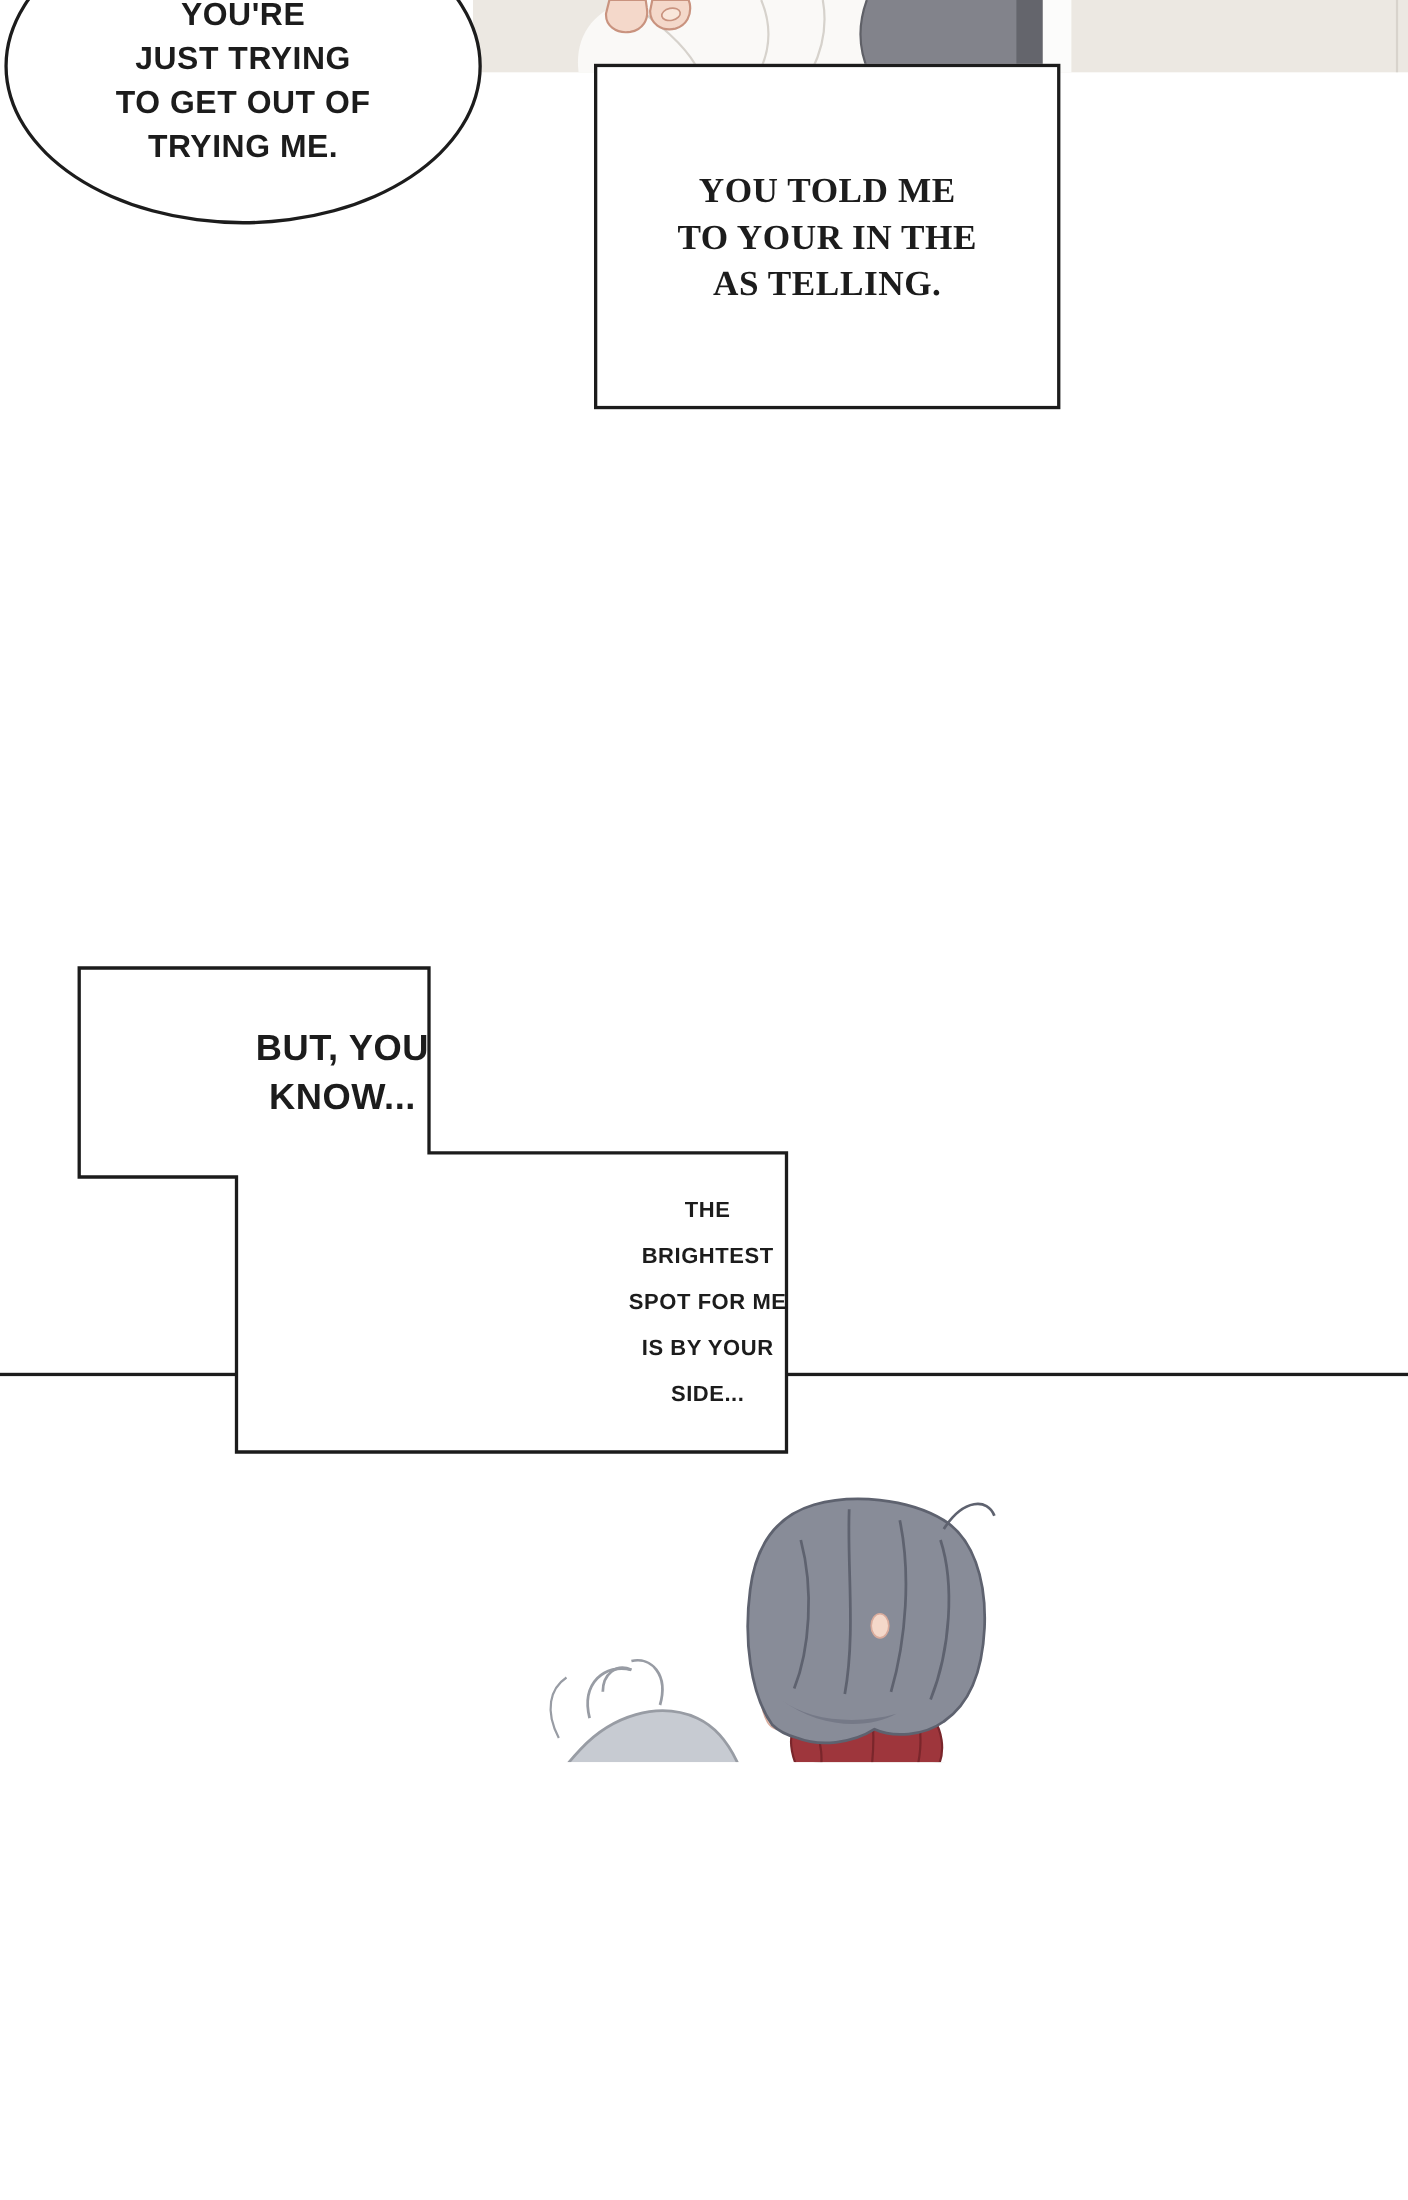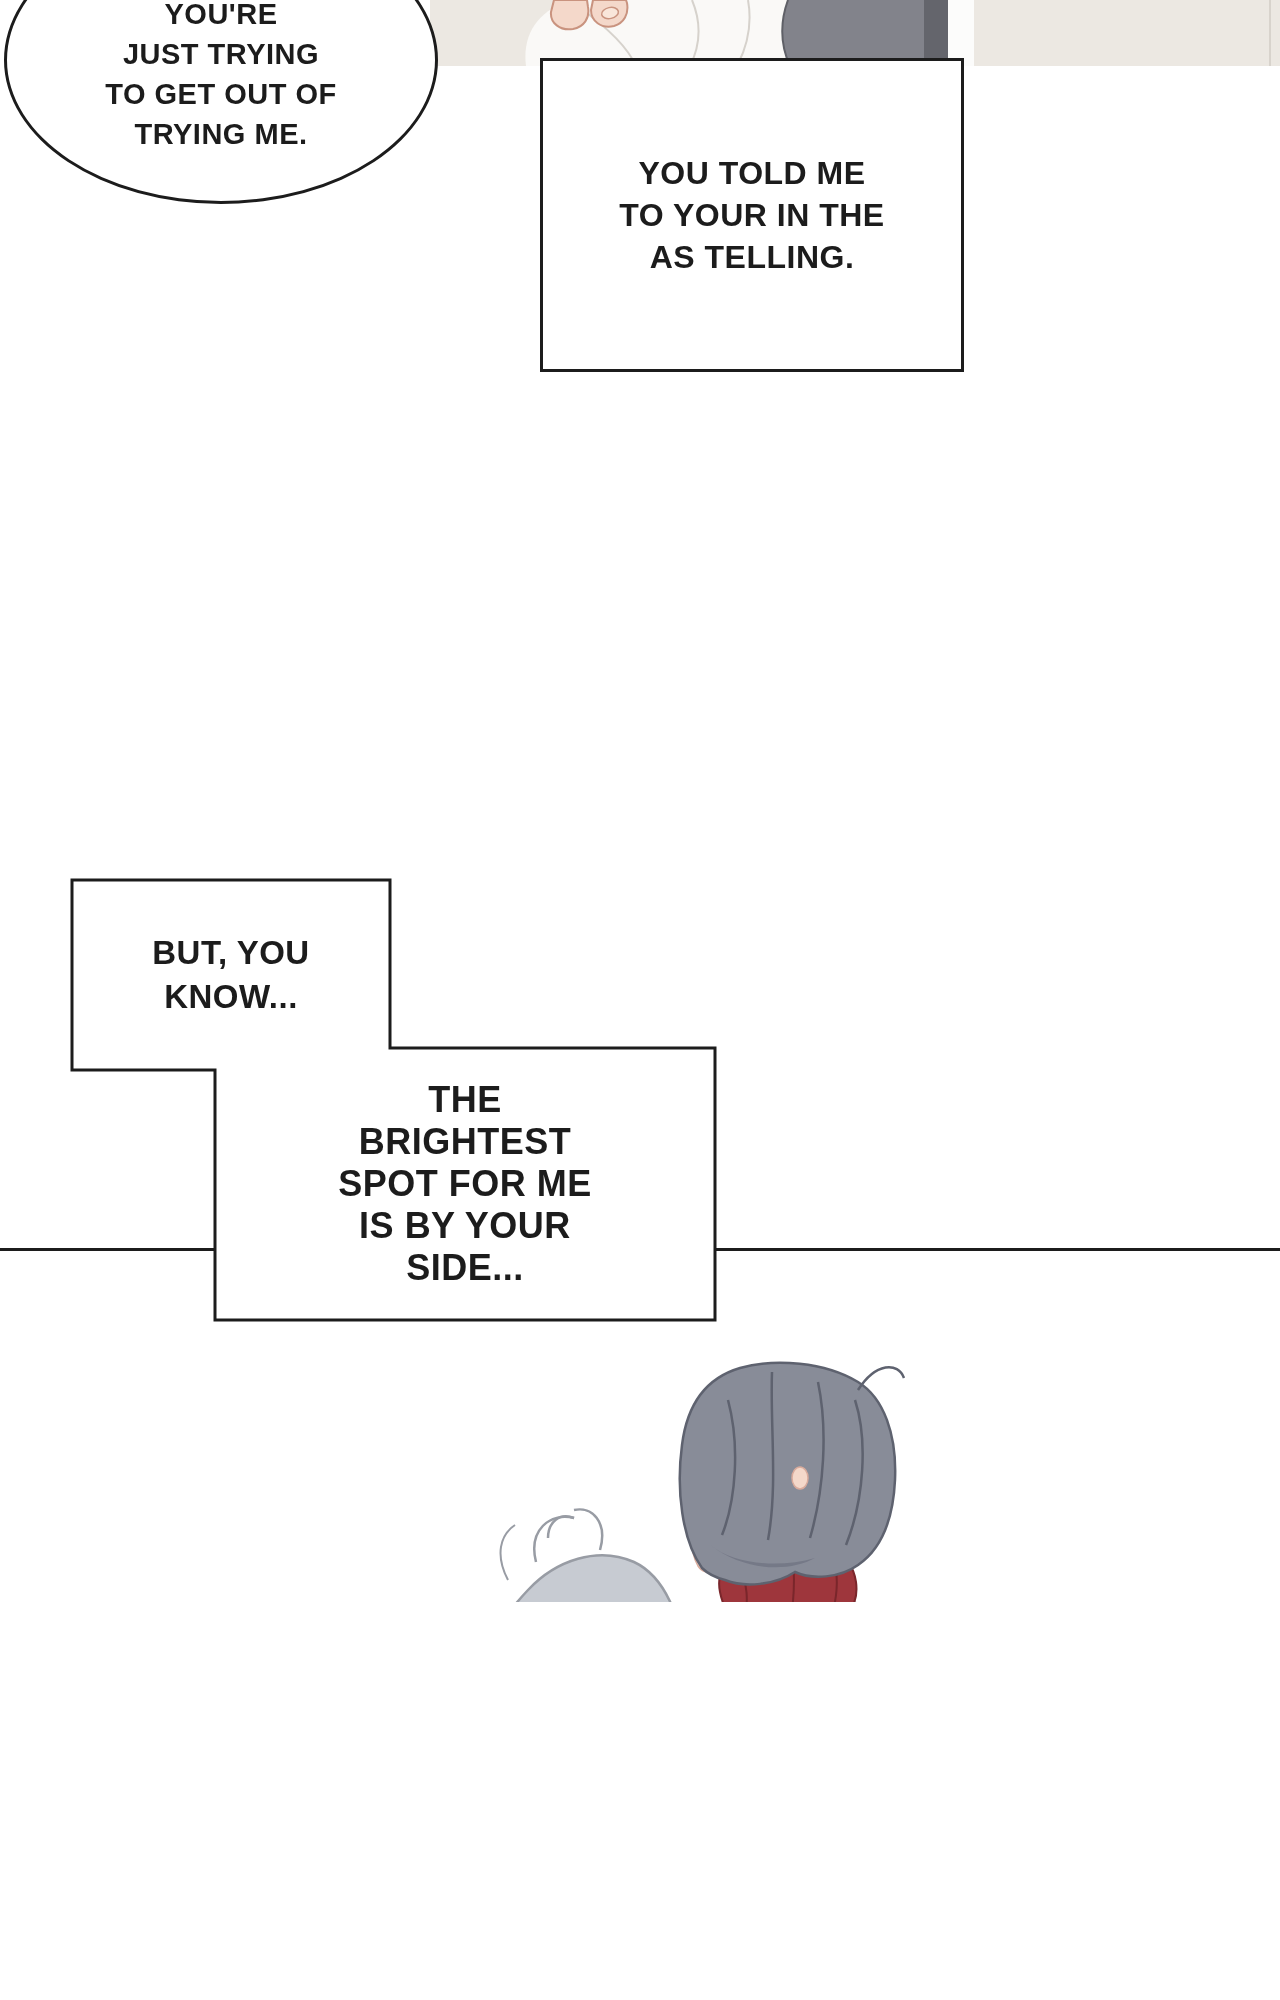--- a/index.html
+++ b/index.html
@@ -21,30 +21,30 @@
     background:#ffffff;border:3px solid #1c1c1c;border-radius:50%;
     z-index:3;display:flex;align-items:center;justify-content:center;
   }
   .bubble-ellipse .lines{transform:translateY(14px);font-size:29px;line-height:40px;}
   
   .box-stay{
     position:absolute;left:540px;top:58px;width:424px;height:314px;
     background:#ffffff;border:3px solid #1c1c1c;box-sizing:border-box;
     z-index:3;display:flex;align-items:center;justify-content:center;
   }
-  .box-stay .lines{font-size:32px;line-height:42px;}
+  .box-stay .lines{font-size:32px;line-height:42px;font-family:Liberation Serif, serif;}
   
   .divider{position:absolute;left:0;top:1248px;width:1280px;height:3px;background:#1c1c1c;z-index:1;}
   
   .stepped-svg{position:absolute;left:60px;top:868px;width:670px;height:460px;z-index:2;}
-  .stepped-text{position:absolute;z-index:3;display:flex;align-items:center;justify-content:center;}
+  .stepped-text{position:absolute;z-index:3;display:flex;align-items:center;justify-content:flex-end;}
   .stepped-text.but{left:72px;top:880px;width:318px;height:190px;}
   .stepped-text.but .lines{font-size:33px;line-height:44px;}
   .stepped-text.side{left:215px;top:1048px;width:500px;height:272px;}
-  .stepped-text.side .lines{font-size:36px;line-height:42px;}
+  .stepped-text.side .lines{font-size:20px;line-height:42px;}
   
   .bottom-art{position:absolute;left:0;top:1250px;width:1280px;height:750px;z-index:1;}
 </style>
 </head>
 <body>
 
 <div class="page">
 
   <div class="top-panel">
     <svg width="850" height="66" viewBox="0 0 850 66">

